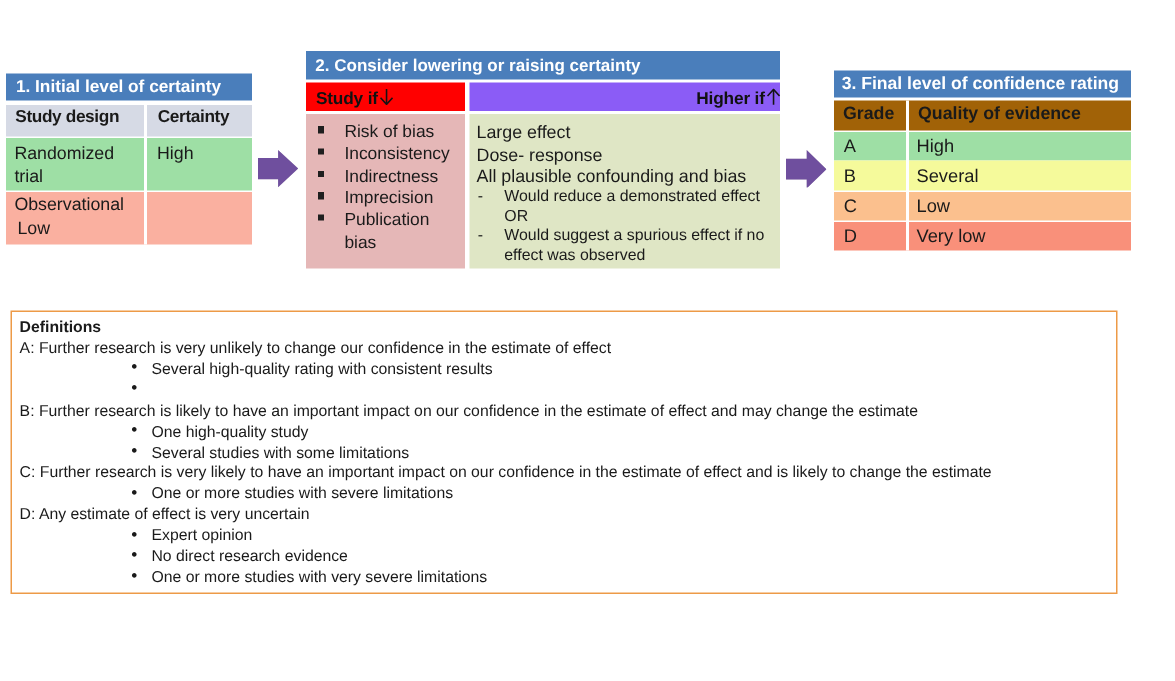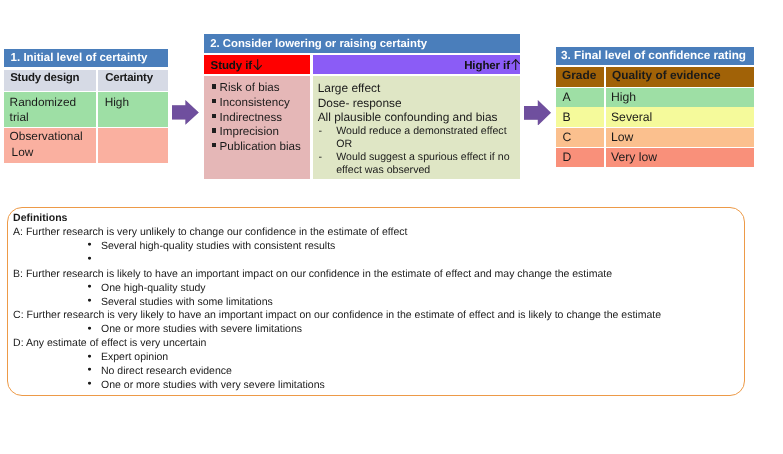--- a/index.html
+++ b/index.html
@@ -32,21 +32,21 @@
   .p2hdrcell{position:absolute;top:55.1px;height:18.7px;box-sizing:border-box;
              font-weight:bold;font-size:11.5px;letter-spacing:-0.1px;padding:2.4px 0 0 7.0px;
              line-height:13.5px;color:#111;white-space:nowrap;}
   #p2-lower-hdr{left:203.6px;width:106.2px;background:#ff0000;}
   #p2-higher-hdr{left:312.6px;width:207.6px;background:#00af50;}
   .dirarrow{position:relative;top:1.6px;margin-left:0.9px;}
   .hlabel{display:inline-block;}
   .p2body{position:absolute;top:75.9px;box-sizing:border-box;}
   #p2-lower-body{left:203.6px;width:106.2px;height:102.7px;background:#e5b7b7;padding-top:5.5px;}
   #p2-higher-body{left:312.6px;width:207.6px;height:102.7px;background:#dfe6c5;padding-top:5.2px;}
-  .sqitem{position:relative;min-height:14.66px;line-height:14.66px;font-size:11.6px;padding-left:16px;}
+  .sqitem{position:relative;min-height:14.66px;line-height:14.66px;font-size:11.6px;padding-left:26px;}
   .sqbul{position:absolute;left:8.0px;top:2.9px;width:4.7px;height:4.5px;background:#1f1f1f;}
   .hline{height:14.66px;line-height:14.66px;font-size:11.9px;padding-left:5.1px;white-space:nowrap;}
   .dashitem{position:relative;font-size:10.6px;line-height:12.95px;padding-left:23.6px;}
   .dash{position:absolute;left:5.9px;top:0px;}
 
   
   #p3-title{left:555.8px;top:46.7px;width:198.6px;height:18.6px;font-size:11.72px;padding-left:5.3px;line-height:14px;padding-bottom:0.2px;}
   .p3row{left:555.8px;width:198.6px;}
   .p3c1{width:49.2px;}
   .p3c2{width:149.4px;}
@@ -169,26 +169,26 @@
     <div class="cell p3c1">C</div>
     <div class="cell p3c2">Low</div>
   </div>
   <div class="row p3row p3datarow" id="p3-r3" style="background: rgb(249, 144, 122);">
     <div class="cell p3c1">D</div>
     <div class="cell p3c2">Very low</div>
   </div>
   <div class="vdiv" id="p3-div"></div>
 </div>
 
-<div id="defbox" style="border-color: rgb(237, 154, 71); border-radius: 15px;">
+<div id="defbox" style="border-color: rgb(237, 154, 71);">
   <div id="def-heading">Definitions</div>
 
   <div class="defentry">
     <div class="defline">A: Further research is very unlikely to change our confidence in the estimate of effect</div>
-    <div class="defbullet"><span class="dotb">•</span><span class="dott">Several high-quality studies with consistent results</span></div>
+    <div class="defbullet"><span class="dotb">•</span><span class="dott">Several high-quality rating with consistent results</span></div>
     <div class="defbullet"><span class="dotb">•</span></div>
   </div>
 
   <div class="defentry">
     <div class="defline">B: Further research is likely to have an important impact on our confidence in the estimate of effect and may change the estimate</div>
     <div class="defbullet"><span class="dotb">•</span><span class="dott">One high-quality study</span></div>
     <div class="defbullet"><span class="dotb">•</span><span class="dott">Several studies with some limitations</span></div>
   </div>
 
   <div class="defentry">

